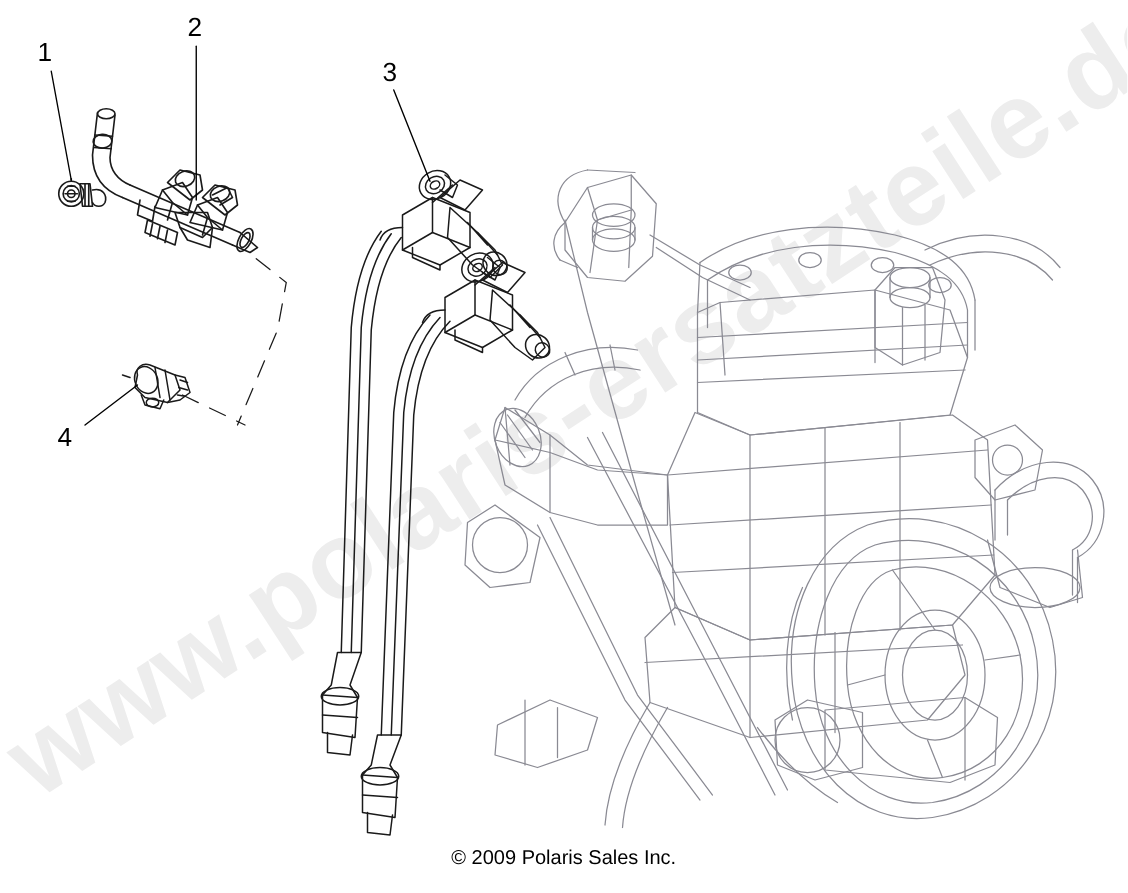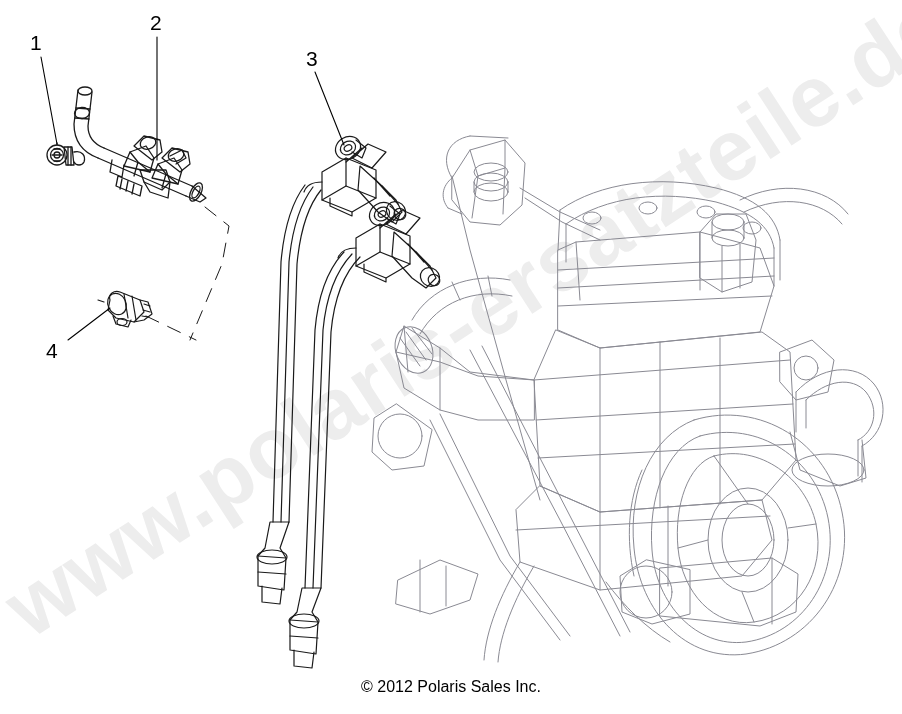--- a/index.html
+++ b/index.html
@@ -304,15 +304,15 @@
       <line x1="315" y1="72" x2="344" y2="145"></line>
       <line x1="68" y1="340" x2="110" y2="308"></line>
     </g>
   </svg>
 
   <div class="callout-num" style="left:30px; top:32px;">1</div>
   <div class="callout-num" style="left:150px; top:12px;">2</div>
   <div class="callout-num" style="left:306px; top:48px;">3</div>
   <div class="callout-num" style="left:46px; top:340px;">4</div>
 
-  <div id="copyright">© 2012 Polaris Sales Inc.</div>
+  <div id="copyright">© 2009 Polaris Sales Inc.</div>
 
 </div>
 
 </body></html>

